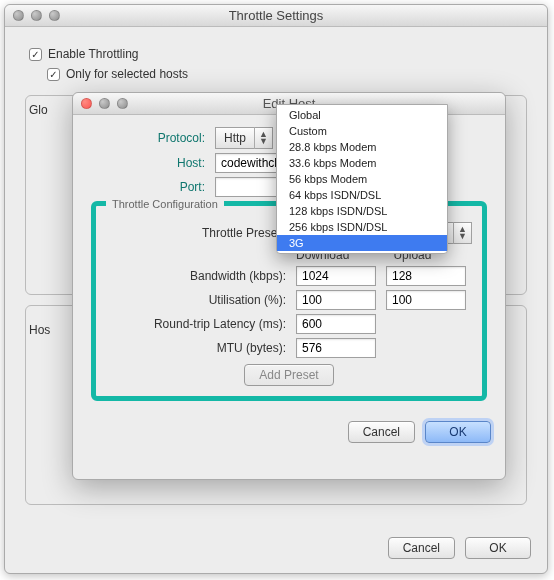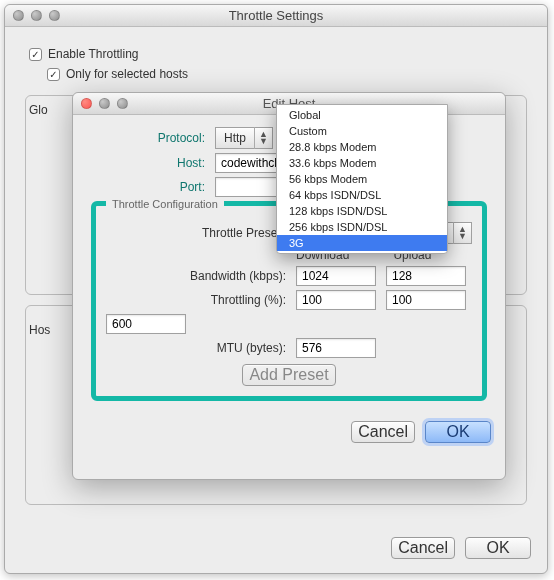--- a/index.html
+++ b/index.html
@@ -89,22 +89,22 @@
     position: relative;
   }
   .group-title {
     position: absolute; top: -8px; left: 10px; background: #ededed; padding: 0 6px; color: #666; font-size: 11px;
   }
   .col-headers { display:flex; margin: 4px 0 4px 190px; gap: 44px; color:#444;}
   .two-inputs { display:flex; gap: 10px; }
   .two-inputs .input { width: 80px; }
   .one-input .input { width: 80px; }
   .btn {
-    height: 22px; padding: 0 6px; background: linear-gradient(#fdfdfd,#e4e4e4);
-    border: 1px solid #9a9a9a; border-radius: 4px; font-size: 16px; font-family: inherit; color:#333;
+    height: 22px; padding: 0 14px; background: linear-gradient(#fdfdfd,#e4e4e4);
+    border: 1px solid #9a9a9a; border-radius: 4px; font-size: 12px; font-family: inherit; color:#333;
     cursor: default; box-shadow: 0 1px 0 rgba(255,255,255,0.7) inset;
   }
   .btn-default {
     background: linear-gradient(#c7e0ff,#8db9f7);
     border-color: #5a86c9; color: #1a3b73;
     box-shadow: 0 0 0 3px rgba(120,170,255,0.4);
   }
   .preset-btns { display:flex; gap: 10px; justify-content:center; margin-top: 6px;}
   .preset-btns .btn { color:#888; background: linear-gradient(#f2f2f2,#e6e6e6); }
   .footer-btns { display:flex; justify-content:flex-end; gap: 10px; padding: 8px 14px 12px 0;}
@@ -216,28 +216,29 @@
 
       <div class="form-row">
         <span class="lbl-wide">Bandwidth (kbps):</span>
         <span class="two-inputs">
           <input class="input" value="1024" style="">
           <input class="input" value="128" style="">
         </span>
       </div>
 
       <div class="form-row">
-        <span class="lbl-wide">Throttling (%):</span>
+        <span class="lbl-wide">Utilisation (%):</span>
         <span class="two-inputs">
           <input class="input" value="100" style="">
           <input class="input" value="100" style="">
         </span>
       </div>
 
       <div class="form-row">
+        <span class="lbl-wide">Round-trip Latency (ms):</span>
         <span class="one-input">
           <input class="input" value="600" style="">
         </span>
       </div>
 
       <div class="form-row">
         <span class="lbl-wide">MTU (bytes):</span>
         <span class="one-input">
           <input class="input" value="576" style="">
         </span>

